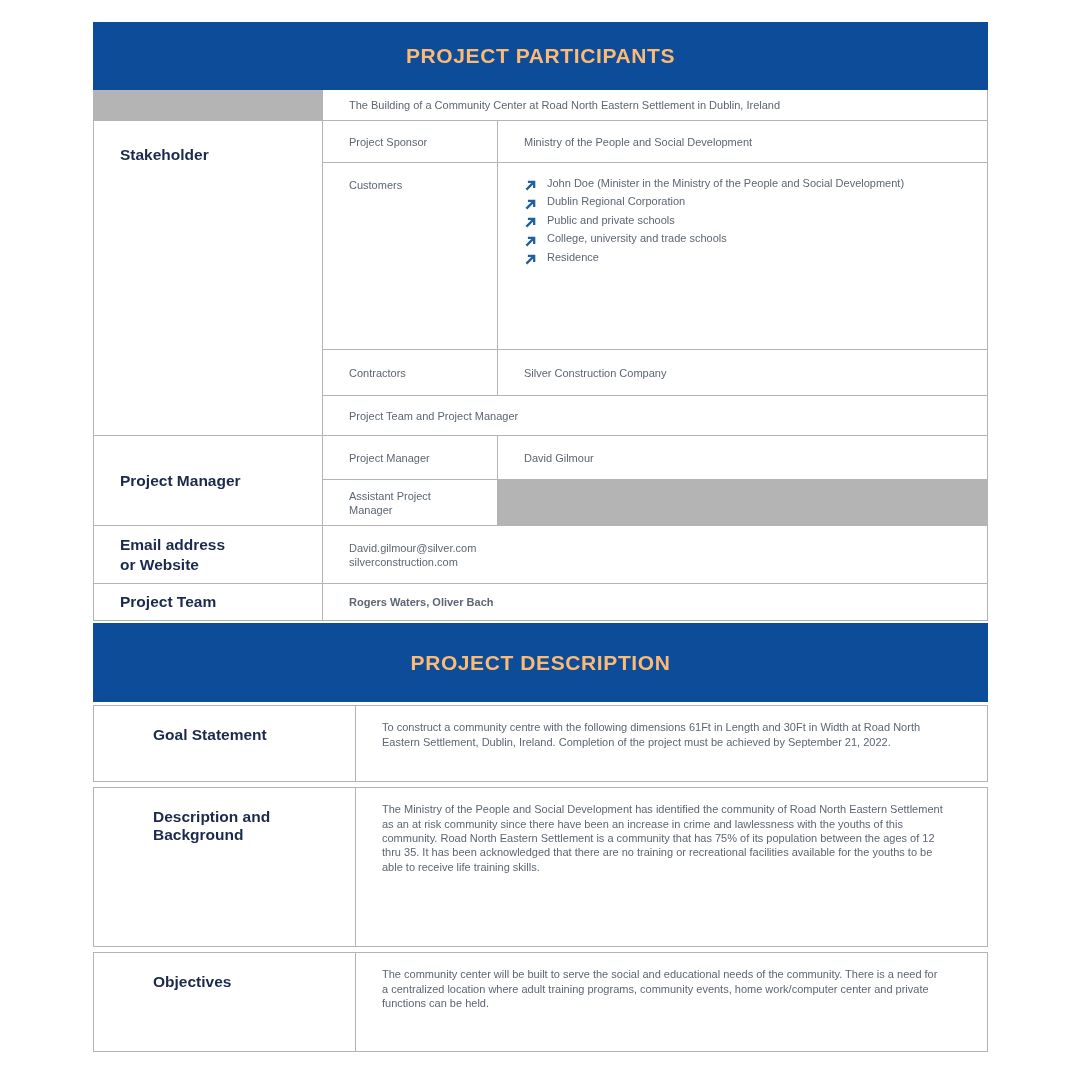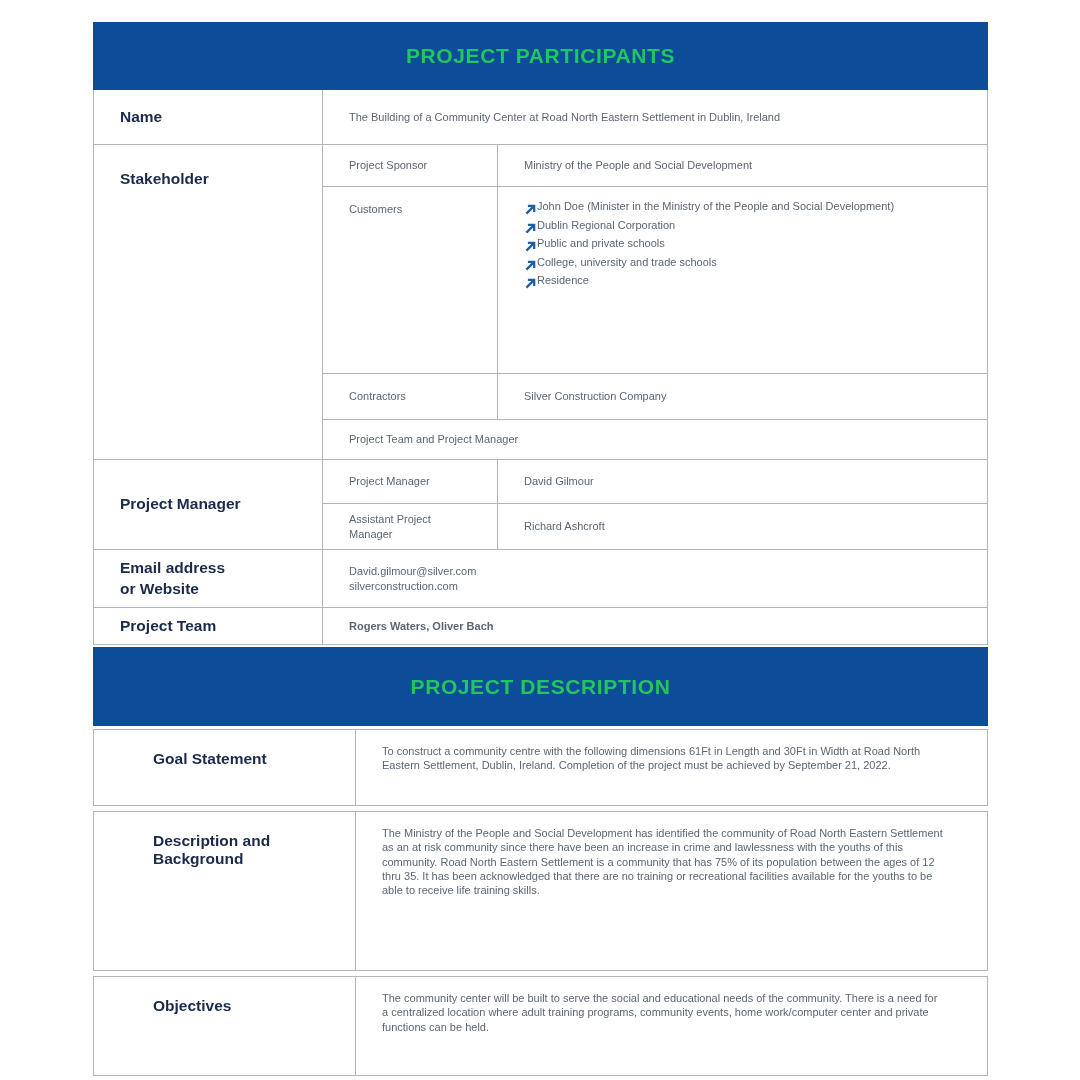--- a/index.html
+++ b/index.html
@@ -9,21 +9,21 @@
     --body_gray:#5c6673;
     --arrow_blue:#1e5fa6;
     --page_bg:#ffffff;
   }
   *{box-sizing:border-box;margin:0;padding:0;}
   html,body{width:1080px;height:1080px;background:var(--page_bg);
     font-family:"Liberation Sans","DejaVu Sans",sans-serif;}
   .doc{position:absolute;left:93px;top:22px;width:895px;}
 
   .band{height:68px;background:var(--header_bg);display:flex;align-items:center;justify-content:center;}
-  .band-title{color:#22c55e;font-weight:bold;font-size:21px;letter-spacing:0.6px;}
+  .band-title{color:#fdba74;font-weight:bold;font-size:21px;letter-spacing:0.6px;}
 
   
   .ptable{display:grid;grid-template-columns:228px 174px 1fr;gap:1px;
     background:var(--border);border:1px solid var(--border);border-top:none;}
   .cell{background:#ffffff;display:flex;flex-direction:column;justify-content:center;
     padding:8px 28px 8px 26px;font-size:11px;color:var(--body_gray);line-height:1.3;}
   .lbl{font-weight:bold;font-size:15.5px;color:var(--label_navy);}
 
   .c-name-l{grid-column:1;grid-row:1;min-height:54px;}
   .c-name-v{grid-column:2 / span 2;grid-row:1;}
@@ -39,21 +39,21 @@
   .c-pm1-l{grid-column:2;grid-row:6;min-height:43px;}
   .c-pm1-v{grid-column:3;grid-row:6;}
   .c-pm2-l{grid-column:2;grid-row:7;min-height:45px;}
   .c-pm2-v{grid-column:3;grid-row:7;}
   .c-mail-l{grid-column:1;grid-row:8;min-height:57px;white-space:pre-line;}
   .c-mail-v{grid-column:2 / span 2;grid-row:8;}
   .c-team-l{grid-column:1;grid-row:9;min-height:30px;}
   .c-team-v{grid-column:2 / span 2;grid-row:9;font-weight:bold;}
 
   .bullets{list-style:none;}
-  .bullets li{display:flex;align-items:flex-start;gap:0;margin-bottom:1.5px;line-height:1.45;}
+  .bullets li{display:flex;align-items:center;gap:10px;margin-bottom:1.5px;line-height:1.45;}
   .bullets .arr{flex:0 0 13px;margin-top:4px;}
 
   
   .band2{margin-top:2px;height:79px;}
   .dbox{display:grid;grid-template-columns:228px 1fr;border:1px solid var(--border);background:#fff;padding-left:33px;}
   .dbox .dlab{padding:20px 20px 10px 26px;}
   .dbox .dval{border-left:1px solid var(--border);padding:14px 44px 12px 26px;
     font-size:11px;color:var(--body_gray);line-height:1.3;}
   .g1{margin-top:3px;min-height:77px;}
   .g2{margin-top:5px;min-height:160px;}
@@ -63,21 +63,20 @@
 <body>
 
 <div class="doc">
 
   <div class="band">
     <div class="band-title">PROJECT PARTICIPANTS</div>
   </div>
 
   <div class="ptable">
 
-    <div class="cell lbl c-name-l">Name</div>
     <div class="cell c-name-v">The Building of a Community Center at Road North Eastern Settlement in Dublin, Ireland</div>
 
     <div class="cell lbl c-stake-l">Stakeholder</div>
 
     <div class="cell c-spon-l">Project Sponsor</div>
     <div class="cell c-spon-v">Ministry of the People and Social Development</div>
 
     <div class="cell c-cust-l">Customers</div>
     <div class="cell c-cust-v">
       <ul class="bullets">
@@ -116,21 +115,20 @@
 
     <div class="cell c-contr-l">Contractors</div>
     <div class="cell c-contr-v">Silver Construction Company</div>
 
     <div class="cell c-note">Project Team and Project Manager</div>
 
     <div class="cell lbl c-pm-l">Project Manager</div>
     <div class="cell c-pm1-l">Project Manager</div>
     <div class="cell c-pm1-v">David Gilmour</div>
     <div class="cell c-pm2-l">Assistant Project Manager</div>
-    <div class="cell c-pm2-v">Richard Ashcroft</div>
 
     <div class="cell lbl c-mail-l">Email address
 or Website</div>
     <div class="cell c-mail-v">
       <div>David.gilmour@silver.com</div>
       <div>silverconstruction.com</div>
     </div>
 
     <div class="cell lbl c-team-l">Project Team</div>
     <div class="cell c-team-v">Rogers Waters, Oliver Bach</div>

